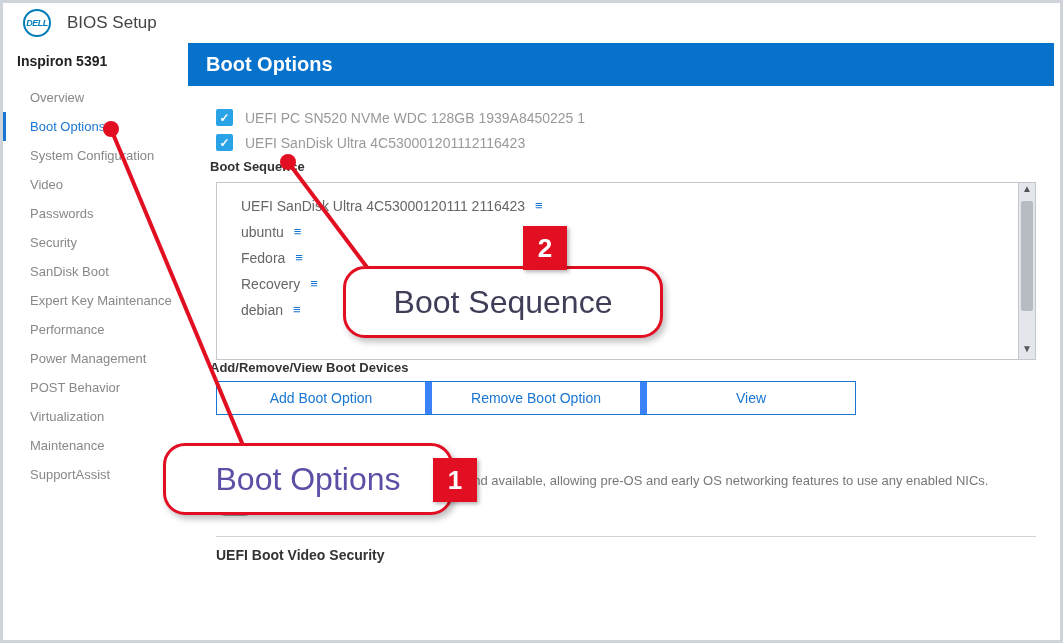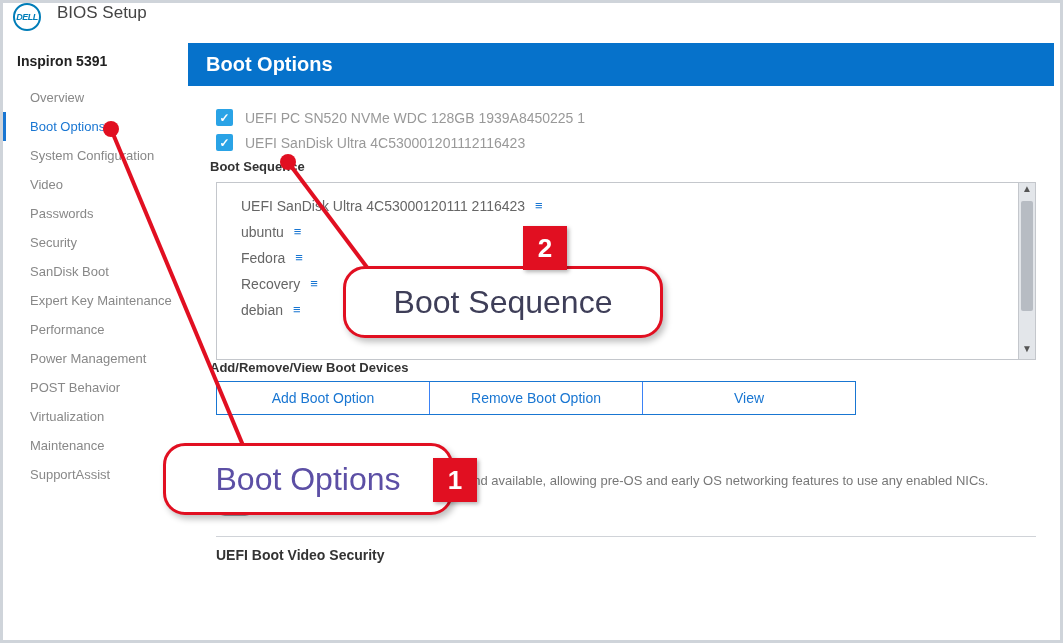--- a/index.html
+++ b/index.html
@@ -1,20 +1,20 @@
 <!DOCTYPE html>
 <html><head>
 <meta charset="utf-8">
 <style>
   * { box-sizing: border-box; margin: 0; padding: 0; }
   html, body { width: 1063px; height: 643px; font-family: "Segoe UI", Arial, sans-serif; background: #fff; overflow: hidden; }
   .frame { width: 1063px; height: 643px; border: 3px solid #cfd4da; position: relative; background: #fff; }
 
   
-  .hdr { height: 40px; display: flex; padding-left: 10px; }
+  .hdr { height: 40px; display: flex; align-items: center; padding-left: 20px; }
   .dell-logo { width: 28px; height: 28px; border: 2px solid #007db8; border-radius: 50%; display: flex; align-items: center; justify-content: center; color: #007db8; font-size: 9px; font-weight: bold; font-style: italic; letter-spacing: -0.5px; }
   .hdr-title { margin-left: 16px; font-size: 17px; color: #444; }
 
   
   .sidebar { position: absolute; left: 0; top: 40px; bottom: 0; width: 185px; padding-top: 4px; }
   .model { font-size: 14px; font-weight: bold; color: #222; padding: 6px 0 14px 14px; }
   .nav-item { font-size: 13px; color: #888; padding: 7px 0 7px 24px; cursor: pointer; border-left: 3px solid transparent; }
   .nav-item.active { color: #1976d2; border-left: 3px solid #1976d2; background: #fff; }
 
   
@@ -33,21 +33,21 @@
   .seq-item { display: flex; align-items: center; font-size: 14px; color: #666; padding: 5px 0; }
   .drag-icon { color: #1976d2; font-size: 13px; margin-left: 10px; line-height: 6px; letter-spacing: -1px; }
   .seq-scroll { position: absolute; right: 0; top: 0; bottom: 0; width: 17px; background: #e3e6ea; border-left: 1px solid #c4c7cc; }
   .seq-scroll .arrow { position: absolute; left: 0; right: 0; height: 16px; text-align: center; font-size: 10px; color: #555; cursor: pointer; }
   .seq-scroll .arrow.up { top: 0; }
   .seq-scroll .arrow.down { bottom: 0; }
   .seq-scroll .thumb { position: absolute; left: 2px; right: 2px; top: 18px; height: 110px; background: #b7bcc3; border-radius: 2px; cursor: pointer; }
 
   .subsection-label { font-size: 13px; font-weight: bold; color: #333; margin-left: -6px; }
   .btn-row { display: flex; border: 1px solid #1976d2; margin-top: 6px; width: 640px; }
-  .btn-row .btn { flex: 1; text-align: center; padding: 8px 0; font-size: 14px; color: #1976d2; border-right: 1px solid #3b82f6; cursor: pointer; }
+  .btn-row .btn { flex: 1; text-align: center; padding: 8px 0; font-size: 14px; color: #1976d2; border-right: 7px solid #3b82f6; cursor: pointer; }
   .btn-row .btn:last-child { border-right: none; }
 
   .desc-text { font-size: 13px; color: #777; margin-top: 58px; margin-left: 250px; white-space: nowrap; }
   .toggle-row { display: flex; align-items: center; margin-top: 10px; margin-left: 0; }
   .toggle { width: 38px; height: 18px; background: #9aa0a6; border-radius: 9px; position: relative; cursor: pointer; }
   .toggle::after { content: ""; position: absolute; left: 2px; top: 2px; width: 14px; height: 14px; background: #fff; border-radius: 50%; }
   .toggle-label { font-size: 13px; color: #666; margin-left: 10px; }
 
   .hr { border-top: 1px solid #d0d3d8; margin: 20px 0 10px 0; }
   .last-section { font-size: 14px; font-weight: bold; color: #333; }

